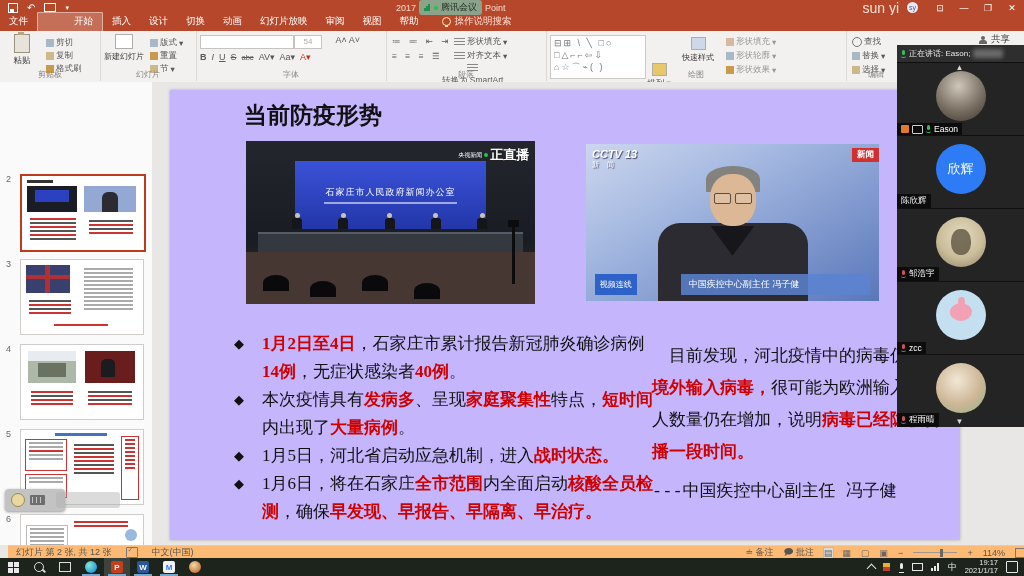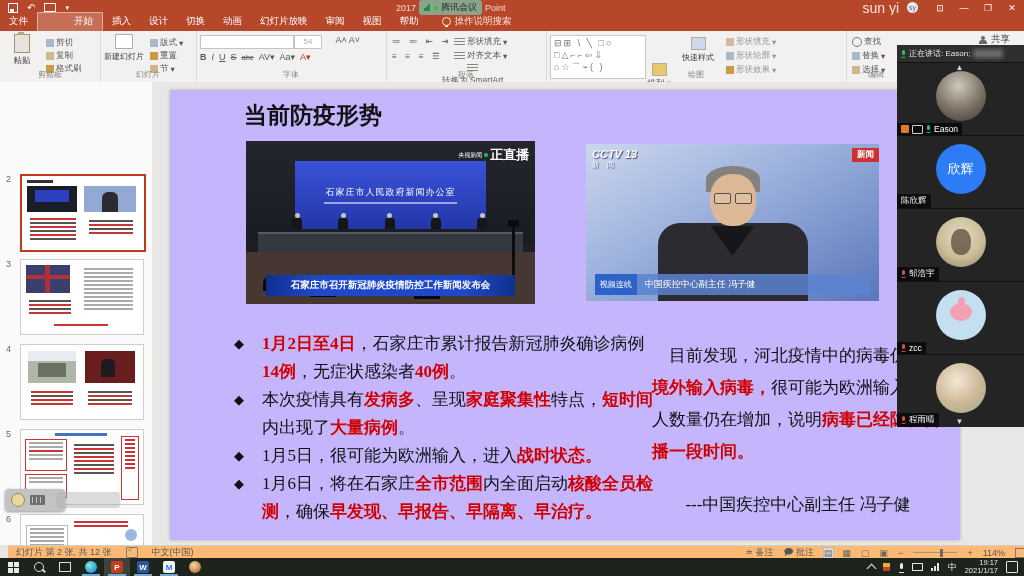--- a/index.html
+++ b/index.html
@@ -94,29 +94,29 @@
   .cctv .logo small{display:block;font-style:normal;font-weight:normal;font-size:7px;letter-spacing:3px;}
   .cctv .badge{position:absolute;right:0px;top:4px;background:#d03030;color:#fff;font-size:8.5px;font-weight:bold;padding:1px 5px;}
   .cctv .hair{position:absolute;left:50%;top:14%;width:54px;height:26px;margin-left:-27px;border-radius:50% 50% 0 0;background:#84827e;}
   .cctv .head{position:absolute;left:50%;top:19%;width:46px;height:52px;margin-left:-23px;border-radius:45%;background:#dcb896;}
   .cctv .glasses{position:absolute;left:50%;top:31%;width:40px;height:9px;margin-left:-20px;display:flex;gap:4px;justify-content:center;}
   .cctv .glasses i{width:15px;height:9px;border:1.5px solid #554f48;border-radius:2px;background:rgba(255,255,255,.12);}
   .cctv .body{position:absolute;left:50%;top:50%;width:150px;height:52%;margin-left:-75px;border-radius:22px 22px 0 0;background:#2b2b31;}
   .cctv .vneck{position:absolute;left:50%;top:52%;width:44px;height:30px;margin-left:-22px;background:#17171b;clip-path:polygon(0 0,100% 0,50% 100%);}
   .cctv .capbar{position:absolute;left:3%;bottom:4%;width:94%;height:13%;display:flex;}
   .cctv .captag{background:#2f62c8;color:#fff;font-size:8px;display:flex;align-items:center;padding:0 5px;white-space:nowrap;}
-  .cctv .captxt{flex:1;background:rgba(92,130,208,.85);color:#fff;font-size:9px;display:flex;align-items:center;padding-left:8px;white-space:nowrap;}
+  .cctv .captxt{flex:1;background:rgba(92,130,208,.85);color:#fff;font-size:9px;display:flex;align-items:center;padding-left:8px;white-space:nowrap;margin-left:44px;}
   
   .bullets{position:absolute;left:64px;top:240px;width:422px;font-family:"Liberation Serif",serif;font-size:17px;line-height:28px;color:#111;}
   .bullet{position:relative;padding-left:28px;}
   .dia{position:absolute;left:0;top:0;font-size:13px;color:#111;}
   .red{color:#d00000;font-weight:bold;}
   .rtext{position:absolute;left:482px;top:250px;width:296px;font-family:"Liberation Serif",serif;font-size:17px;line-height:32px;color:#111;}
   .rtext p{margin:0;text-indent:1em;}
-  .attrib{margin-top:21px;text-align:center;padding-right:4px;}
+  .attrib{margin-top:8px;text-align:left;padding-right:4px;font-family:Liberation Mono, monospace;}
   
   .meet{position:absolute;left:897px;top:45px;width:127px;height:381px;background:#101010;z-index:50;border-radius:14px;}
   .meet-head{height:17px;background:#2e2e2e;display:flex;align-items:center;gap:3px;padding:0 4px;color:#e8e8e8;font-size:8px;white-space:nowrap;overflow:hidden;}
   .mic{display:inline-block;width:5px;height:8px;position:relative;}
   .mic:before{content:"";position:absolute;left:1px;top:0;width:3px;height:5px;border-radius:2px;background:#2ec05a;}
   .mic:after{content:"";position:absolute;left:0;top:5px;width:5px;height:2px;border-radius:0 0 2px 2px;border-bottom:1px solid #2ec05a;}
   .mic.red:before{background:#d05050;}.mic.red:after{border-color:#d05050;}
   .blur-names{width:30px;height:9px;border-radius:2px;background:#6a6a6a;filter:blur(2px);}
   .tile{position:relative;height:72px;margin-top:1px;background:#242424;}
   .tile .av{position:absolute;left:50%;top:8px;width:50px;height:50px;margin-left:-25px;border-radius:50%;}
@@ -476,21 +476,20 @@
         <div class="aud" style="left:6%;"></div>
         <div class="aud" style="left:22%;bottom:4%;"></div>
         <div class="aud" style="left:40%;"></div>
         <div class="aud" style="left:58%;bottom:3%;"></div>
         <div class="cam"></div>
         <div class="livebox">
           <div class="cn">央视新闻</div>
           <span class="dotg"></span>
           <div class="live">正直播</div>
         </div>
-        <div class="caption">石家庄市召开新冠肺炎疫情防控工作新闻发布会</div>
       </div>
 
       <div class="cctv">
         <div class="logo"><span>CCTV 13</span><small>新 闻</small></div>
         <div class="badge">新闻</div>
         <div class="body"></div>
         <div class="vneck"></div>
         <div class="hair"></div>
         <div class="head"></div>
         <div class="glasses">
@@ -507,21 +506,21 @@
         <div class="bullet">
           <span class="dia">◆</span>
           <span><span class="red">1月2日至4日</span><span>，石家庄市累计报告新冠肺炎确诊病例</span><span class="red">14例</span><span>，无症状感染者</span><span class="red">40例</span><span>。</span></span>
         </div>
         <div class="bullet">
           <span class="dia">◆</span>
           <span><span>本次疫情具有</span><span class="red">发病多</span><span>、呈现</span><span class="red">家庭聚集性</span><span>特点，</span><span class="red">短时间</span><span>内出现了</span><span class="red">大量病例</span><span>。</span></span>
         </div>
         <div class="bullet">
           <span class="dia">◆</span>
-          <span><span>1月5日，很可能为欧洲输入，进入</span><span class="red">战时状态。</span></span>
+          <span><span>1月5日，河北省启动应急机制，进入</span><span class="red">战时状态。</span></span>
         </div>
         <div class="bullet">
           <span class="dia">◆</span>
           <span><span>1月6日，将在石家庄</span><span class="red">全市范围</span><span>内全面启动</span><span class="red">核酸全员检测</span><span>，确保</span><span class="red">早发现、早报告、早隔离、早治疗。</span></span>
         </div>
       </div>
 
       <div class="rtext">
         <p><span>目前发现，河北疫情中的病毒仍然是</span><span class="red">境外输入病毒，</span><span>很可能为欧洲输入，病人数量仍在增加，说明</span><span class="red">病毒已经隐秘传播一段时间。</span></p>
         <div class="attrib">---中国疾控中心副主任 冯子健</div>

